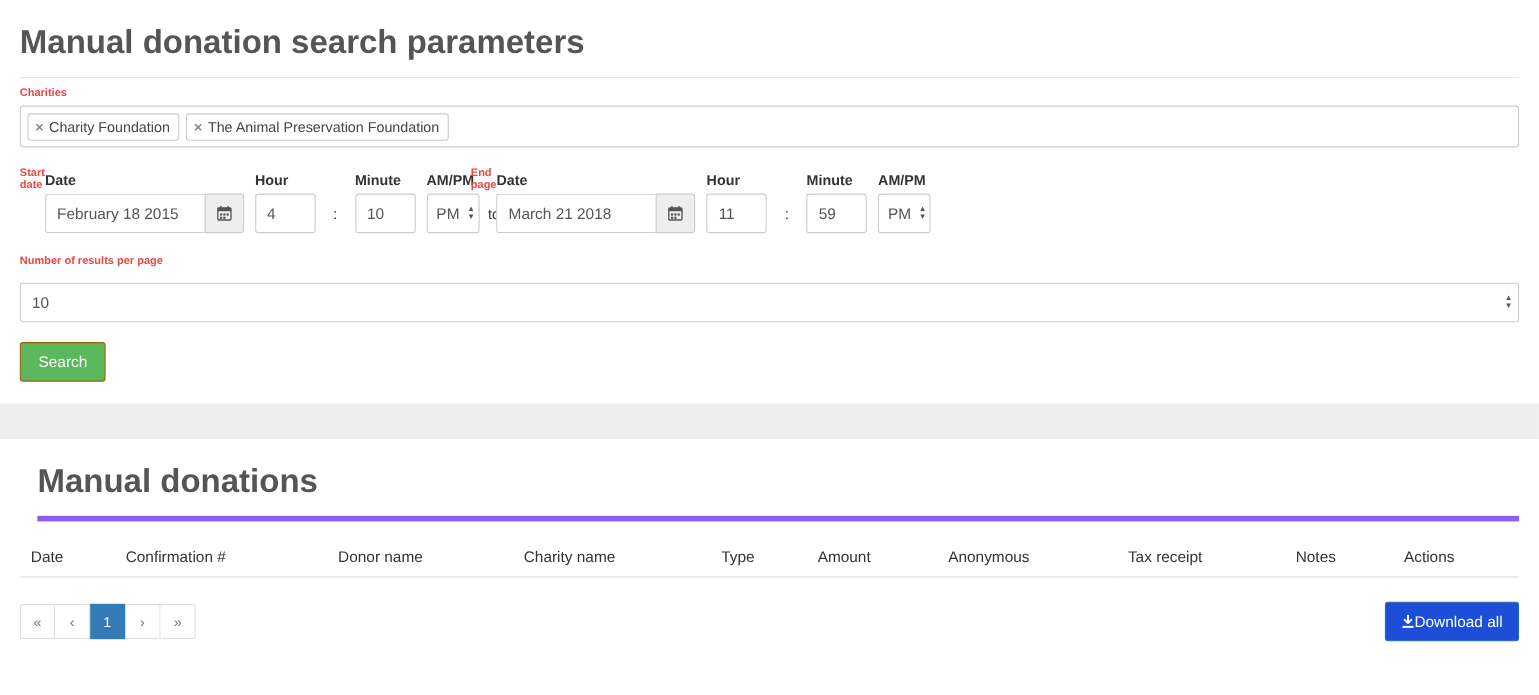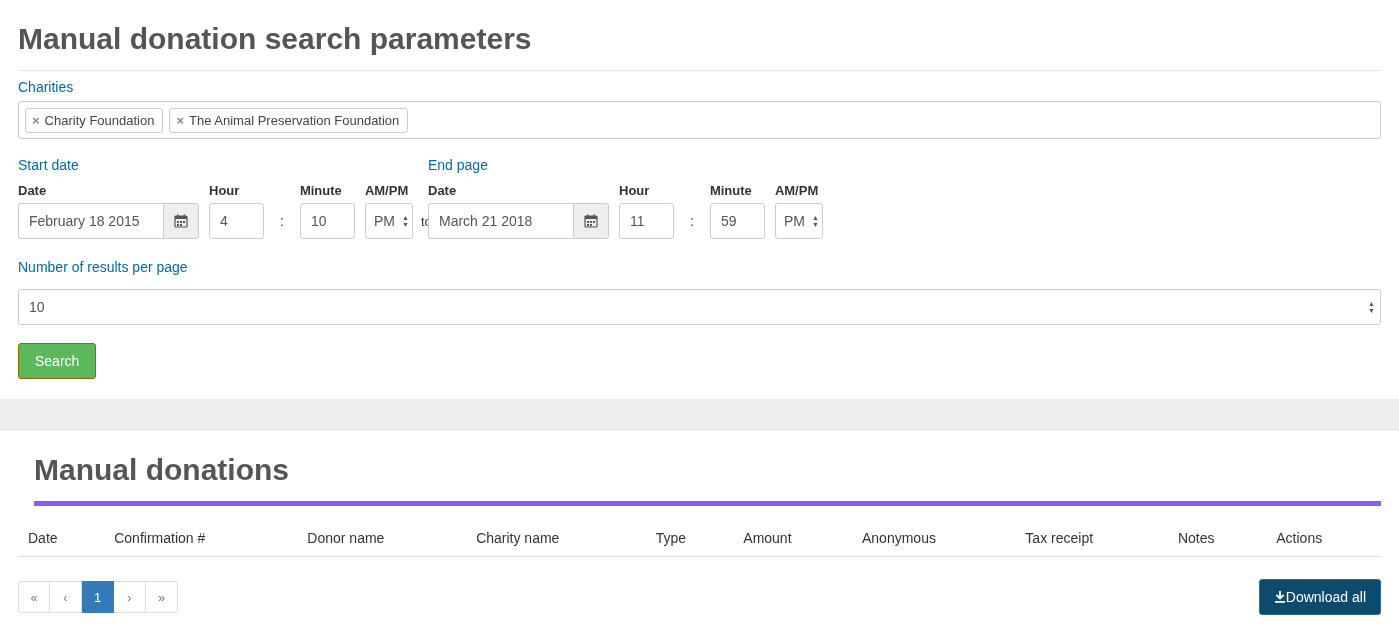--- a/index.html
+++ b/index.html
@@ -15,23 +15,23 @@
   }
   h1.page-title {
     font-weight: 700;
     font-size: 30px;
     color: #555;
     margin: 12px 0 8px 0;
     border-bottom: 1px solid #e5e5e5;
     padding-bottom: 14px;
   }
   .label-bold {
-    font-weight: 400;
-    font-size: 14px;
-    color: #0369a1;
+    font-weight: 700;
+    font-size: 10px;
+    color: #ef4444;
     margin-bottom: 6px;
     display: block;
   }
   .charities-field {
     border: 1px solid #ccc;
     border-radius: 3px;
     padding: 4px 6px;
     min-height: 38px;
     display: flex;
     align-items: center;
@@ -215,39 +215,39 @@
   }
   .pager button + button { border-left: none; }
   .pager button.active {
     background: #337ab7;
     color: #fff;
     border-color: #337ab7;
   }
   .pager button:first-child { border-top-left-radius: 3px; border-bottom-left-radius: 3px; }
   .pager button:last-child { border-top-right-radius: 3px; border-bottom-right-radius: 3px; }
   .dl-btn {
-    background: #0c4a6e;
+    background: #1d4ed8;
     border: 1px solid #2e6da4;
     color: #fff;
     padding: 9px 14px;
     font-size: 14px;
     border-radius: 3px;
     cursor: pointer;
     display: inline-flex;
     align-items: center;
     gap: 0;
   }
   .num-results-block { margin-top: 20px; }
   .dt-layout {
     display: grid;
     grid-template-columns: 400px 400px;
     gap: 10px 10px;
     margin-top: 18px;
   }
-  .dt-col { display: flex; flex-direction: column; }
+  .dt-col { display: flex; flex-direction: row; }
   .fields-row { display: flex; align-items: flex-end; gap: 10px; }
   .field { display: flex; flex-direction: column; }
 </style>
 </head>
 <body>
 
 <div class="section">
   <h1 class="page-title">Manual donation search parameters</h1>
 
   <label class="label-bold">Charities</label>

